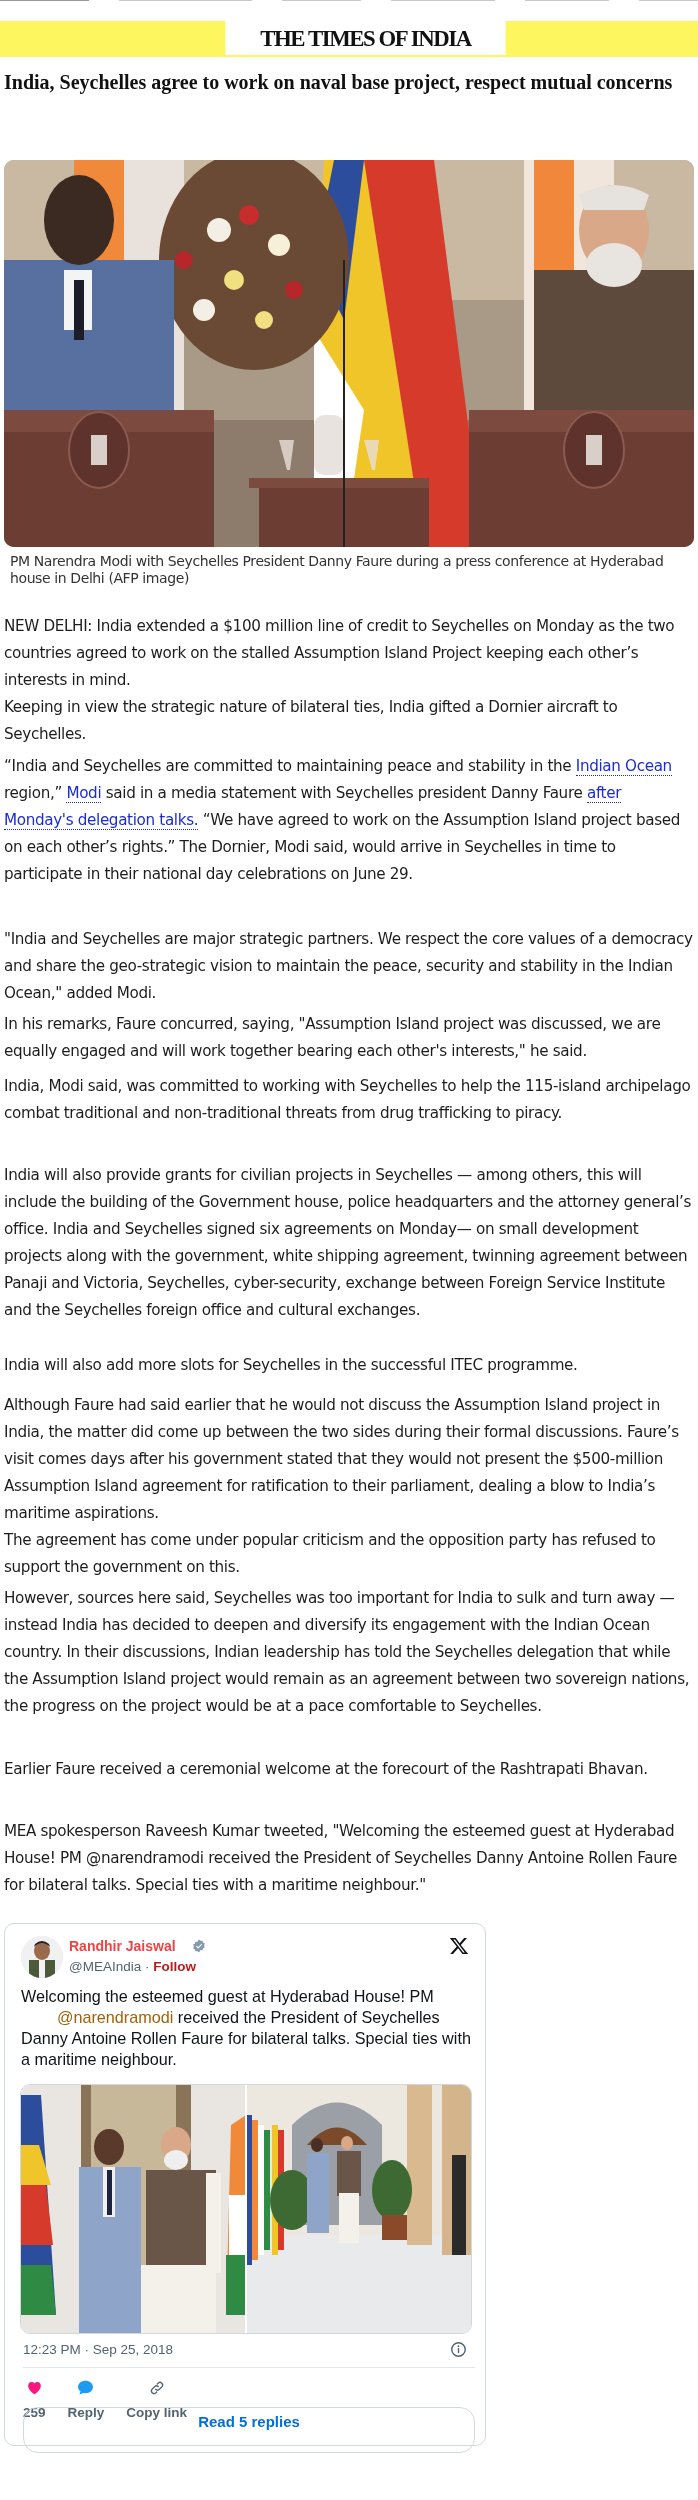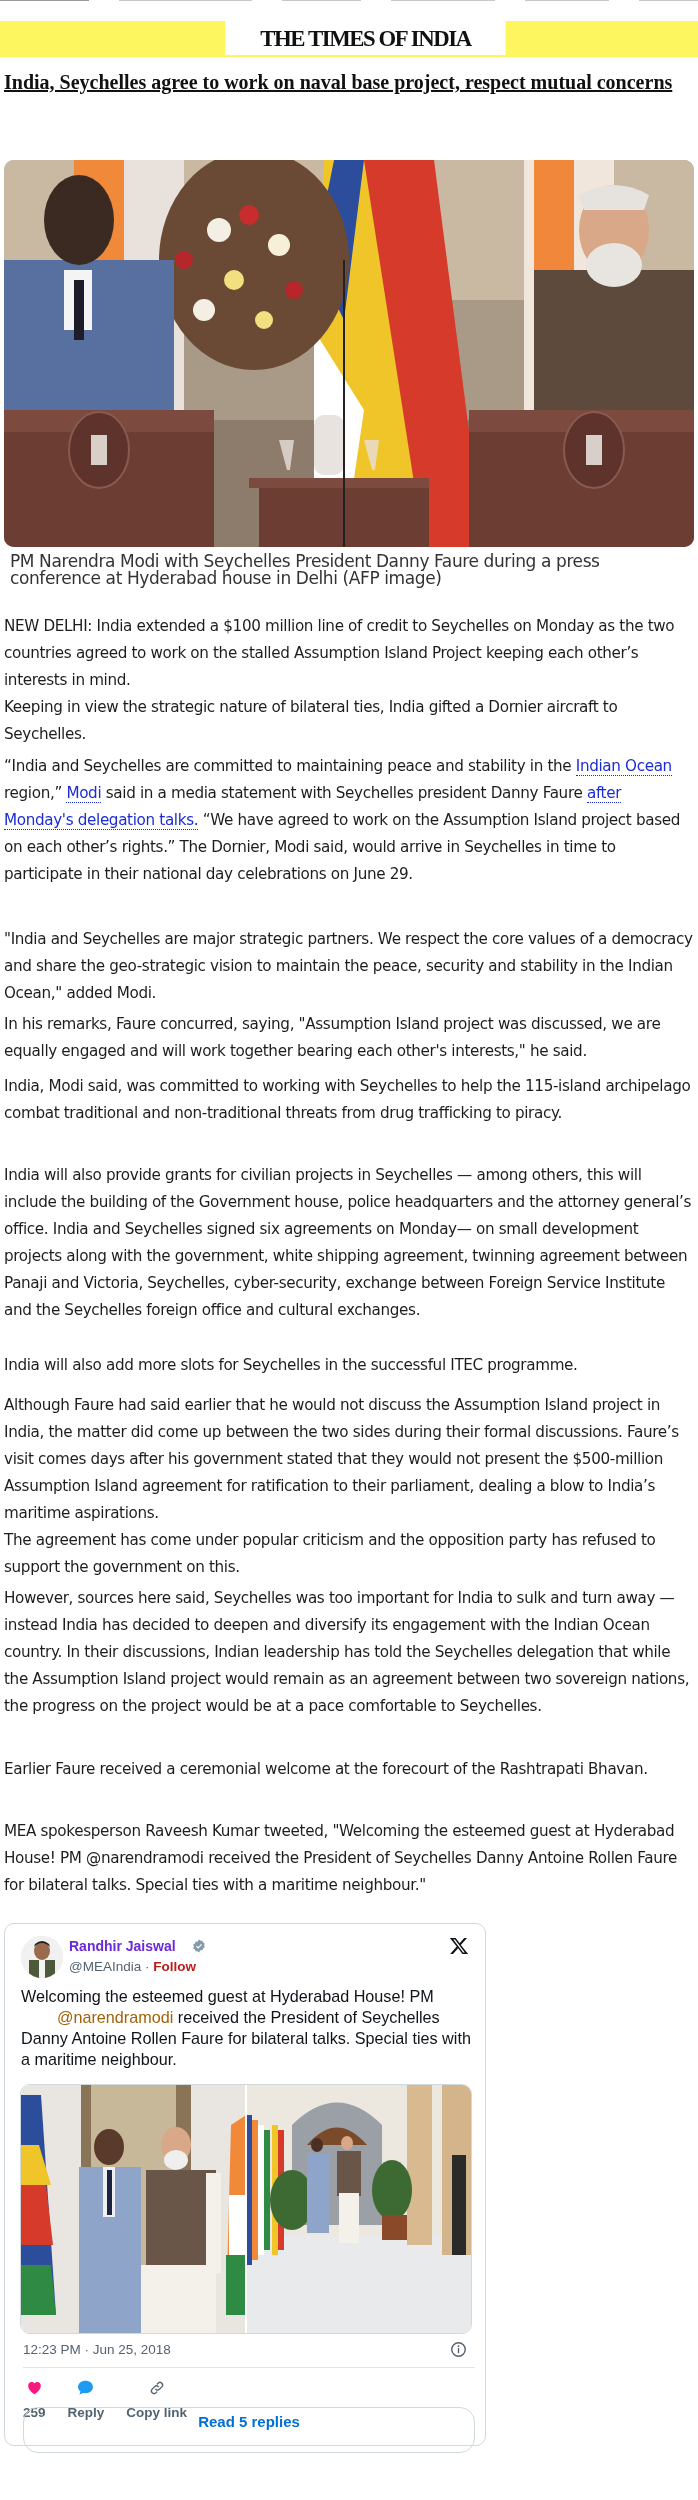--- a/index.html
+++ b/index.html
@@ -6,34 +6,34 @@
   html, body { width: 698px; background: #ffffff; }
   body { font-family: "DejaVu Sans", sans-serif; color: #1a1a1a; position: relative; height: 2500px; overflow: hidden; }
 
   .top-strip { position: absolute; top: 0; left: 0; width: 698px; height: 2px; display: flex; gap: 30px; }
   .top-strip span { display: block; height: 1px; background: #c8c8c8; }
 
   .masthead { position: absolute; top: 21px; left: 0; width: 698px; height: 36px; background: #fef65f; }
   .masthead-logo { position: absolute; left: 218px; top: 0; width: 295px; height: 34px; background: #ffffff;
     font-family: "Liberation Serif", serif; font-weight: bold; font-size: 24px; letter-spacing: -1.5px; text-align: center; line-height: 34px; color: #111; transform: scaleX(0.95); }
 
-  .headline { position: absolute; top: 70px; left: 4px; width: 680px; font-family: "Liberation Serif", serif; font-weight: bold; font-size: 20px; line-height: 24px; color: #111; text-decoration: underline; }
+  .headline { position: absolute; top: 70px; left: 4px; width: 680px; font-family: "Liberation Serif", serif; font-weight: bold; font-size: 20px; line-height: 24px; color: #111; }
   .updated { position: absolute; top: 126px; left: 4px; font-family: "DejaVu Sans Mono", monospace; font-size: 11px; color: #222; letter-spacing: -0.3px; margin-top: 43px; }
 
   .hero { position: absolute; top: 160px; left: 4px; width: 690px; height: 387px; border-radius: 10px; overflow: hidden; }
-  .caption { position: absolute; top: 553px; left: 10px; width: 680px; font-size: 17px; line-height: 17px; color: #333; letter-spacing: -0.4px; }
+  .caption { position: absolute; top: 553px; left: 10px; width: 680px; font-size: 14px; line-height: 17px; color: #333; letter-spacing: -0.4px; }
 
   .para { position: absolute; left: 4px; width: 690px; font-size: 15.2px; line-height: 27px; color: #1d1d1d; letter-spacing: -0.35px; }
   .para a { color: #1b2bd6; text-decoration: none; border-bottom: 1px dotted #1b2bd6; }
 
   
   .tweet { position: absolute; top: 1923px; left: 4px; width: 482px; height: 523px; border: 1px solid #cfd9de; border-radius: 10px; background: #fff;
     font-family: "Liberation Sans", sans-serif; }
   .tw-avatar { position: absolute; top: 12px; left: 16px; width: 42px; height: 42px; border-radius: 50%; overflow: hidden; background: #e7e7e7; }
-  .tw-name { position: absolute; top: 14px; left: 64px; font-weight: bold; font-size: 14px; color: #6d28d9; display: flex; align-items: center; gap: 16px; }
+  .tw-name { position: absolute; top: 14px; left: 64px; font-weight: bold; font-size: 14px; color: #ef4444; display: flex; align-items: center; gap: 16px; }
   .tw-verified { width: 14px; height: 14px; }
   .tw-handle-row { position: absolute; top: 35px; left: 64px; font-size: 13.5px; color: #536471; }
   .tw-follow { color: #b91c1c; font-weight: bold; }
   .tw-x { position: absolute; top: 12px; right: 16px; width: 20px; height: 20px; }
   .tw-text { position: absolute; top: 62px; left: 16px; width: 450px; font-size: 16.2px; line-height: 21px; color: #0f1419; }
   .tw-text .mention { color: #a16207; margin-left: 36px; }
   .tw-media { position: absolute; top: 160px; left: 15px; width: 452px; height: 250px; border-radius: 10px; overflow: hidden; border: 1px solid #cfd9de; display: flex; gap: 2px; background: #fff; }
   .tw-media > div { flex: 1; position: relative; overflow: hidden; }
   .tw-time { position: absolute; top: 418px; left: 18px; font-size: 13.5px; color: #536471; }
   .tw-info { position: absolute; top: 417px; right: 18px; width: 17px; height: 17px; }
@@ -204,21 +204,21 @@
         <ellipse cx="70" cy="60" rx="6" ry="7" fill="#4a3024"></ellipse>
         <rect x="60" y="68" width="22" height="80" fill="#8ea4c8"></rect>
         <ellipse cx="100" cy="58" rx="6" ry="7" fill="#d8a888"></ellipse>
         <rect x="90" y="66" width="24" height="45" fill="#6a5648"></rect>
         <rect x="92" y="108" width="20" height="50" fill="#f4f1ea"></rect>
         <rect x="205" y="70" width="14" height="100" fill="#2a2a2a"></rect>
       </svg>
     </div>
   </div>
 
-  <div class="tw-time">12:23 PM · Jun 25, 2018</div>
+  <div class="tw-time">12:23 PM · Sep 25, 2018</div>
   <svg class="tw-info" viewBox="0 0 24 24">
       <circle cx="12" cy="12" r="9.5" stroke="#536471" stroke-width="2" fill="none"></circle>
       <rect x="11" y="10" width="2" height="7" fill="#536471"></rect>
       <circle cx="12" cy="7.3" r="1.3" fill="#536471"></circle>
     </svg>
   <div class="tw-divider"></div>
 
   <div class="tw-actions">
     <div class="tw-action">
       <svg width="17" height="17" viewBox="0 0 24 24">

